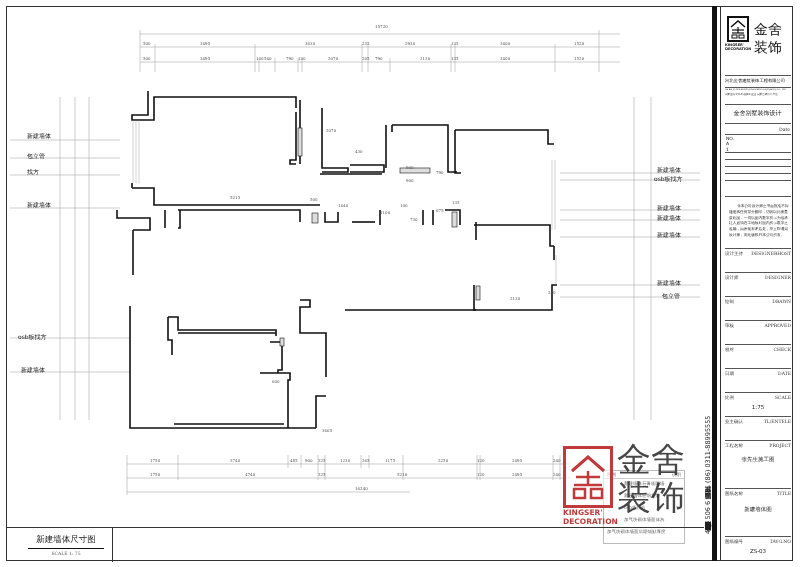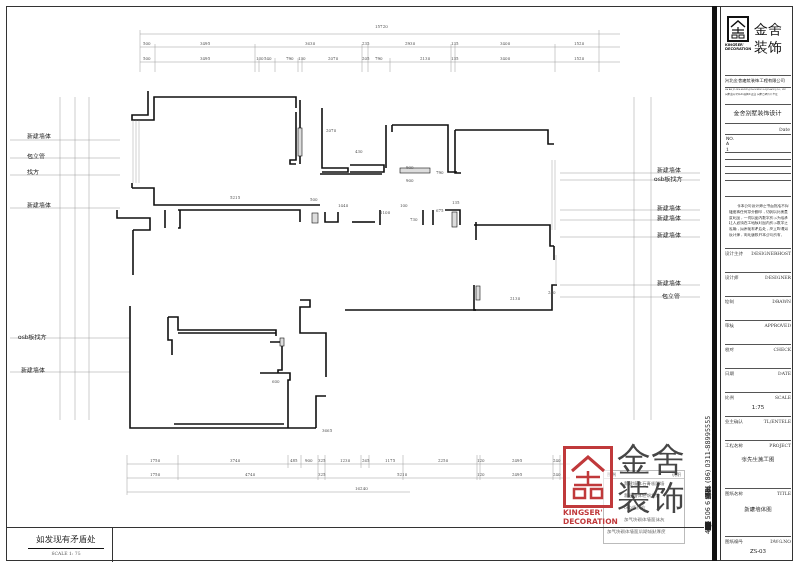--- a/index.html
+++ b/index.html
@@ -259,21 +259,21 @@
   <div>DECORATION</div>
 </div>
 <div class="abs" style="left:617px;top:440px;font-size:34px;line-height:38px;color:#333;font-family:'DejaVu Serif',serif;opacity:0.9;">
   <div>金舍</div>
   <div>装饰</div>
 </div>
 
 <div class="abs" style="left:6px;top:527px;width:698px;border-top:1px solid #333;"></div>
 
 <div class="caption">
-  <div style="text-align:center;font-size:8.5px;margin-top:6px;font-family:'DejaVu Serif',serif;">如发现有矛盾处</div>
+  <div style="text-align:center;font-size:8.5px;margin-top:6px;font-family:'DejaVu Serif',serif;">新建墙体尺寸图</div>
   <div style="margin:2px 8px 0 8px;border-top:1.5px solid #111;"></div>
   <div style="text-align:center;font-size:4.5px;color:#555;margin-top:2px;font-family:'DejaVu Serif',serif;">SCALE 1: 75</div>
 </div>
 
 <div class="vstrip">
   <div class="vtext" style="left:0;top:20px;height:510px;">中国河北金舍建筑装饰工程有限公司  河北省石家庄市裕华区怀特陶瓷城411  506  陶瓷城6楼   石家庄    TEL (86)  0311-88995555</div>
 </div>
 <div class="blackbar"></div>
 
 <div class="tb">

